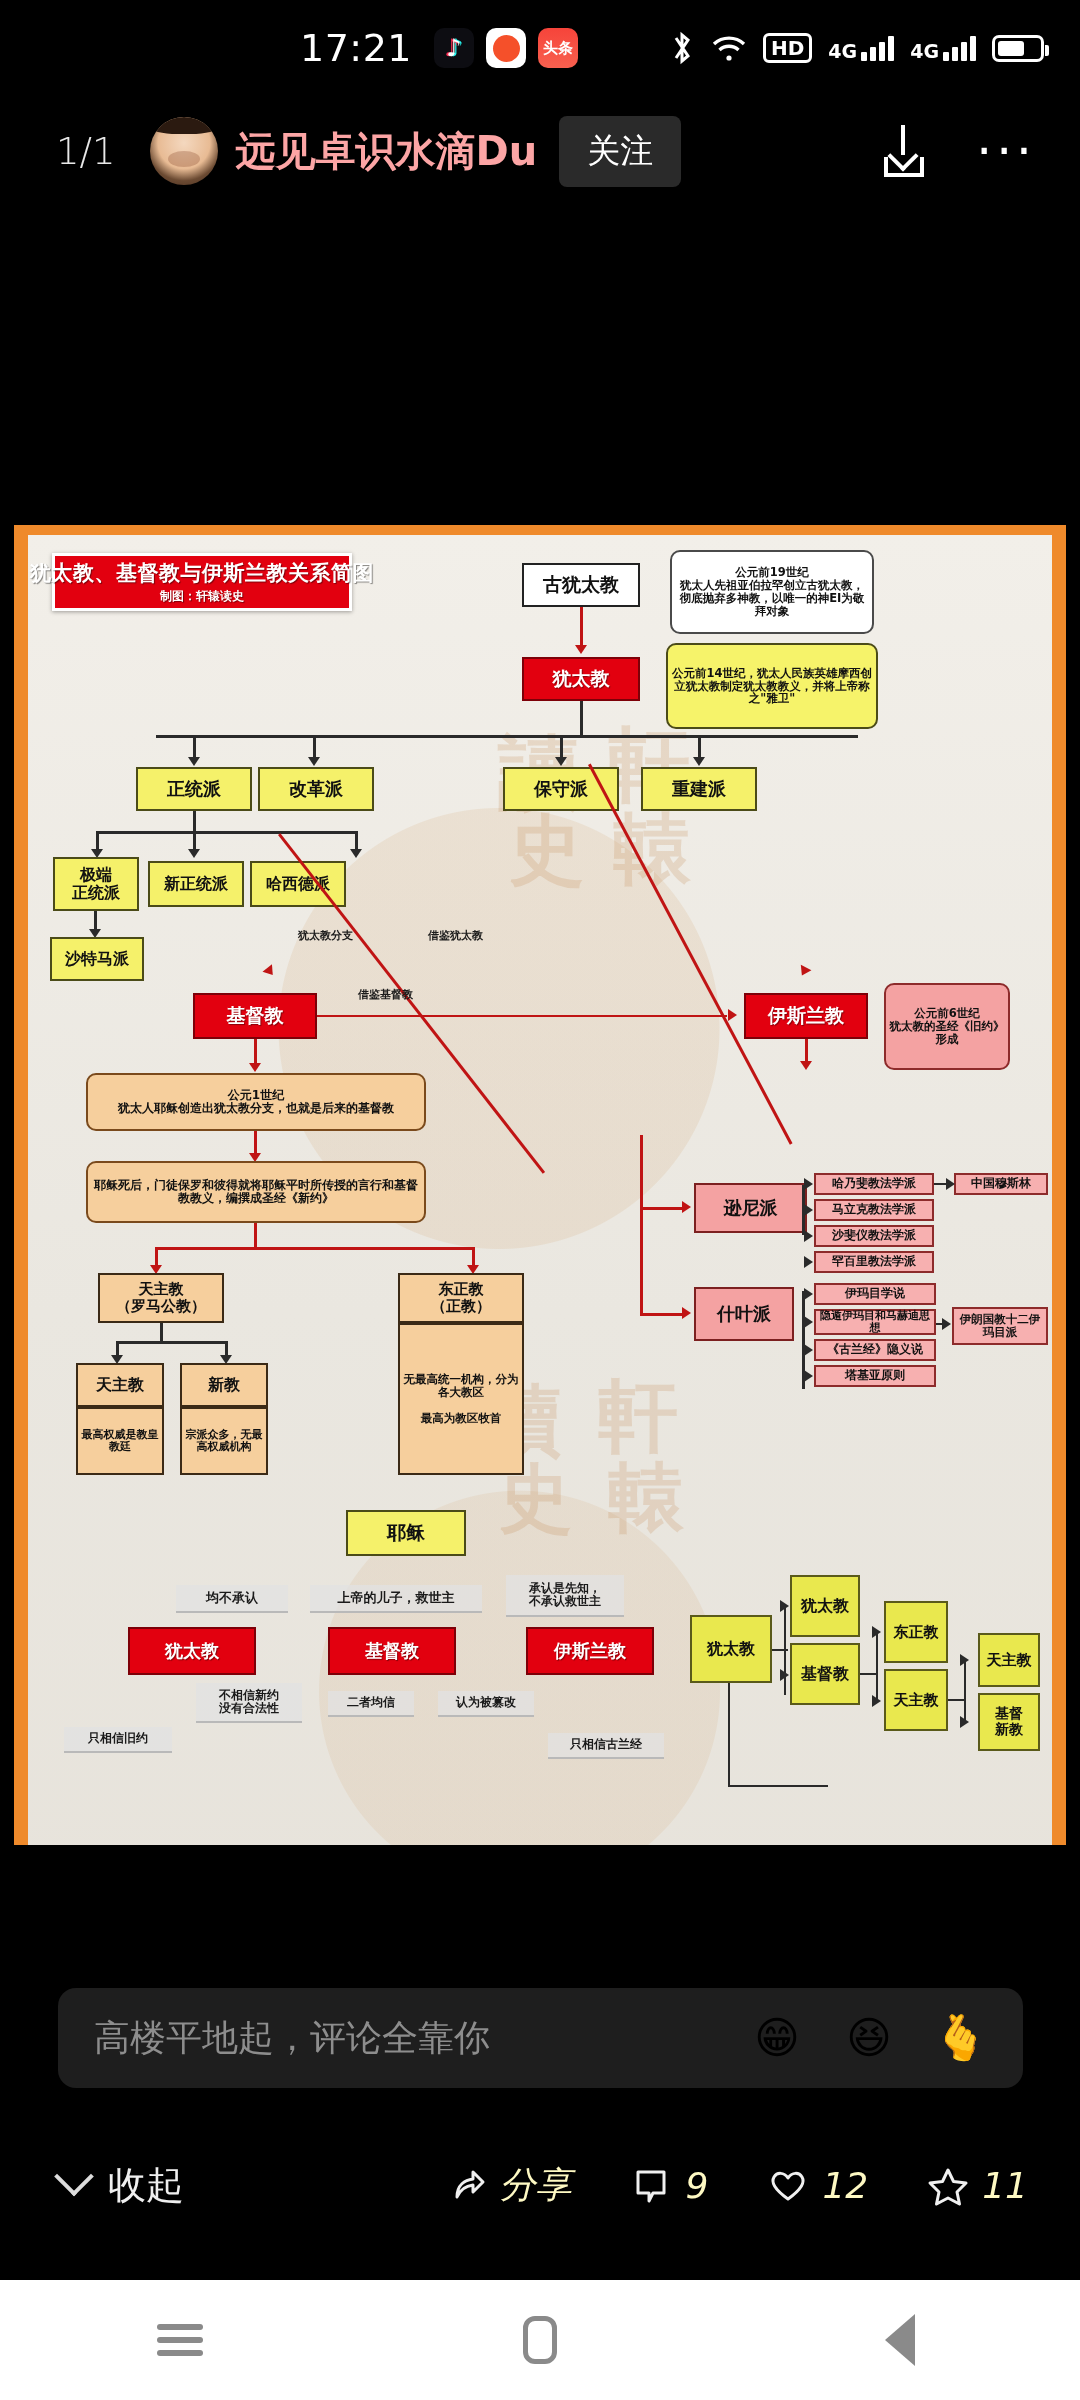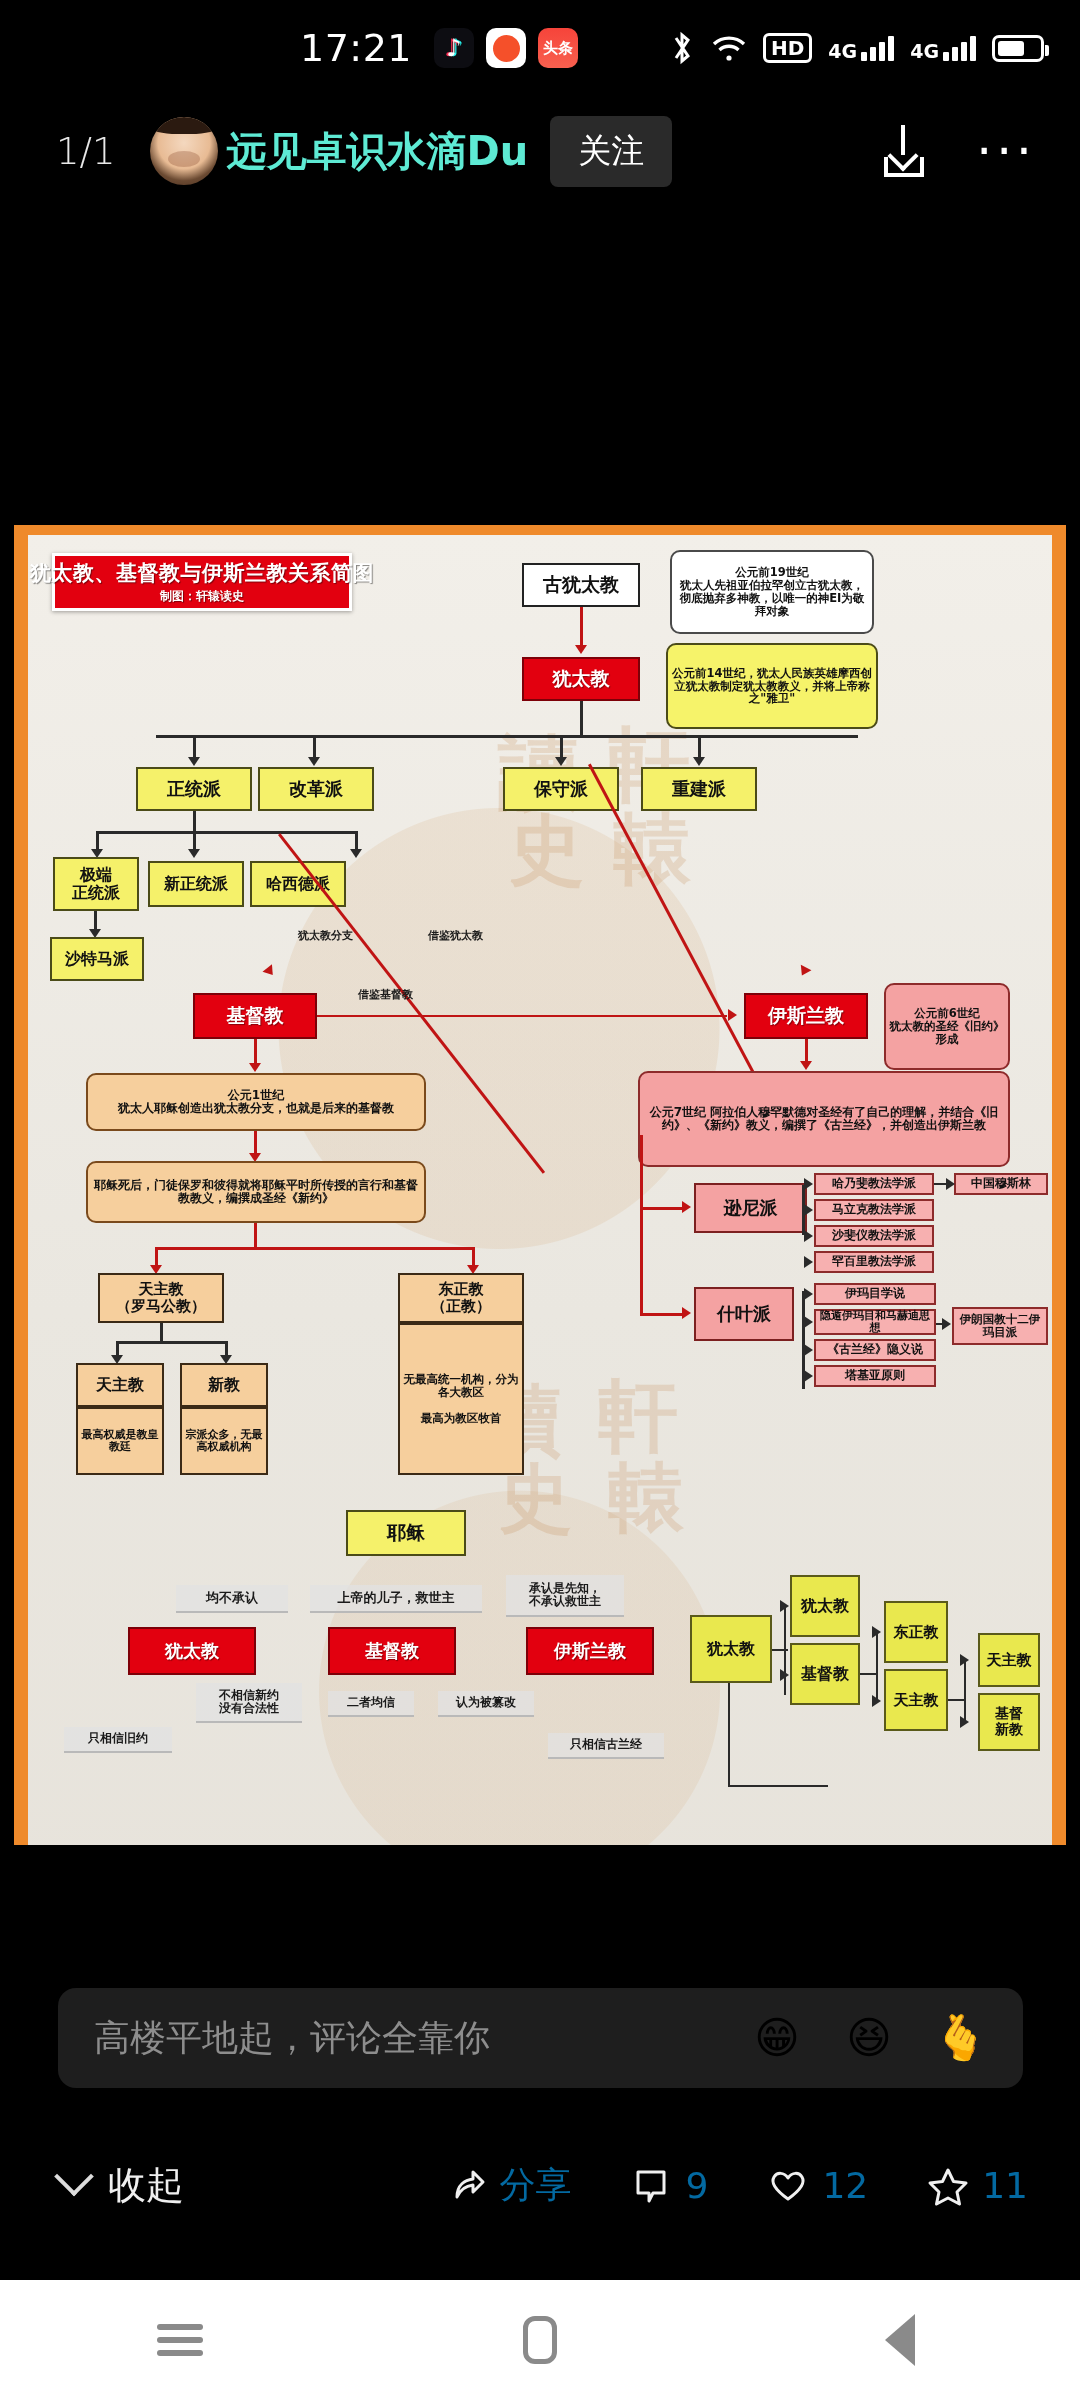--- a/index.html
+++ b/index.html
@@ -40,21 +40,21 @@
 
   
   .header { position:absolute; top:96px; left:0; width:1080px; height:110px;
             display:flex; align-items:center; color:#fff; }
   .h-page { margin-left: 56px; font-size:37px; color:#e8e8e8; font-weight:300;}
   .avatar { width:68px; height:68px; border-radius:50%; margin-left:34px;
             background: radial-gradient(circle at 50% 38%, #f4d8bf 0%, #e8bb94 48%, #6b4a32 70%, #41291c 100%);
             overflow:hidden; position:relative; flex:0 0 auto;}
   .avatar::before{content:"";position:absolute;left:0;top:0;width:68px;height:17px;background:#2b1a10;border-radius:50% 50% 40% 40%;}
   .avatar::after{content:"";position:absolute;left:18px;top:34px;width:32px;height:16px;border-radius:50%;background:rgba(150,90,60,.35);}
-  .h-name { margin-left:9px; font-size:40px; font-weight:700; color:#5eead4; white-space:nowrap;}
+  .h-name { margin-left:18px; font-size:40px; font-weight:700; color:#fca5a5; white-space:nowrap;}
   .h-follow { margin-left:22px; background:#2a2a2a; color:#fff; font-size:33px;
               padding:13px 28px; border-radius:8px; white-space:nowrap;}
   .h-dl { margin-left:auto; margin-right: 10px; width:56px; height:56px; position:relative;}
   .h-dl .arr { position:absolute; left:25px; top:2px; width:4px; height:30px; background:#fff;}
   .h-dl .tip { position:absolute; left:16px; top:22px; width:22px; height:22px;
                border-right:4px solid #fff; border-bottom:4px solid #fff; transform:rotate(45deg);}
   .h-dl .tray{ position:absolute; left:8px; top:34px; width:40px; height:20px;
                border-left:4px solid #fff; border-right:4px solid #fff; border-bottom:4px solid #fff;}
   .h-more { margin-right:44px; margin-left:34px; font-size:50px; color:#fff; letter-spacing:4px; line-height:20px;}
 
@@ -109,21 +109,21 @@
   .cbar-ph { margin-left:36px; color:#8d8d8d; font-size:36px; white-space:nowrap;}
   .cbar-emojis { margin-left:auto; margin-right:34px; display:flex; align-items:center; gap:36px;}
   .emo { width:56px; height:56px; border-radius:50%; display:flex; align-items:center; justify-content:center; font-size:44px; line-height:1;}
 
   
   .abar { position:absolute; left:0; top:2130px; width:1080px; height:110px; display:flex; align-items:center; color:#f0f0f0;}
   .ab-collapse { margin-left:60px; display:flex; align-items:center; gap:20px;}
   .chev { width:28px; height:28px; border-right:4px solid #ddd; border-bottom:4px solid #ddd; transform:rotate(45deg) translate(-6px,-6px);}
   .ab-txt { font-size:38px; color:#efefef;}
   .ab-right { margin-left:auto; margin-right:52px; display:flex; align-items:center; gap:58px;}
-  .ab-item { display:flex; align-items:center; gap:12px; font-size:36px; color:#0369a1;}
+  .ab-item { display:flex; align-items:center; gap:12px; font-size:36px; color:#fef9c3;font-style:italic;}
   .ico { width:44px; height:44px; }
 
   
   .navbar { position:absolute; left:0; bottom:0; width:1080px; height:120px; background:#fff;
             display:flex; align-items:center; justify-content:space-around;}
   .nav-ico { width:54px; height:54px; display:flex; align-items:center; justify-content:center;}
   .nav-lines i { display:block; width:46px; height:6px; background:#8a8a8a; border-radius:3px; margin:7px 0;}
   .nav-sq { width:34px; height:48px; border:5px solid #8a8a8a; border-radius:12px;}
   .nav-tri { width:0;height:0; border-top:26px solid transparent; border-bottom:26px solid transparent; border-right:30px solid #8a8a8a;}
 </style>
@@ -284,22 +284,20 @@
         <div class="ah dr" style="left:221px;top:528px;"></div>
         <div class="node n-calorg" style="left:58px;top:538px;width:340px;height:58px;font-size:12px;white-space:pre-line;">公元1世纪
 犹太人耶稣创造出犹太教分支，也就是后来的基督教</div>
 
         <div class="lnk red" style="left:226px;top:596px;width:3px;height:28px;"></div>
         <div class="ah dr" style="left:221px;top:618px;"></div>
         <div class="node n-calorg" style="left:58px;top:626px;width:340px;height:62px;font-size:12px;">耶稣死后，门徒保罗和彼得就将耶稣平时所传授的言行和基督教教义，编撰成圣经《新约》</div>
 
         <div class="lnk red" style="left:777px;top:504px;width:3px;height:28px;"></div>
         <div class="ah dr" style="left:772px;top:526px;"></div>
-        <div class="node n-calpink" style="left:610px;top:536px;width:372px;height:96px;font-size:12px;">公元7世纪
-阿拉伯人穆罕默德对圣经有了自己的理解，并结合《旧约》、《新约》教义，编撰了《古兰经》，并创造出伊斯兰教</div>
 
         <div class="lnk red" style="left:226px;top:688px;width:3px;height:26px;"></div>
         <div class="lnk red" style="left:127px;top:712px;width:320px;height:3px;"></div>
         <div class="lnk red" style="left:127px;top:712px;width:3px;height:22px;"></div>
         <div class="ah dr" style="left:122px;top:730px;"></div>
         <div class="lnk red" style="left:444px;top:712px;width:3px;height:22px;"></div>
         <div class="ah dr" style="left:439px;top:730px;"></div>
 
         <div class="node n-orange" style="left:70px;top:738px;width:126px;height:50px;font-size:15px;white-space:pre-line;">天主教
 （罗马公教）</div>

